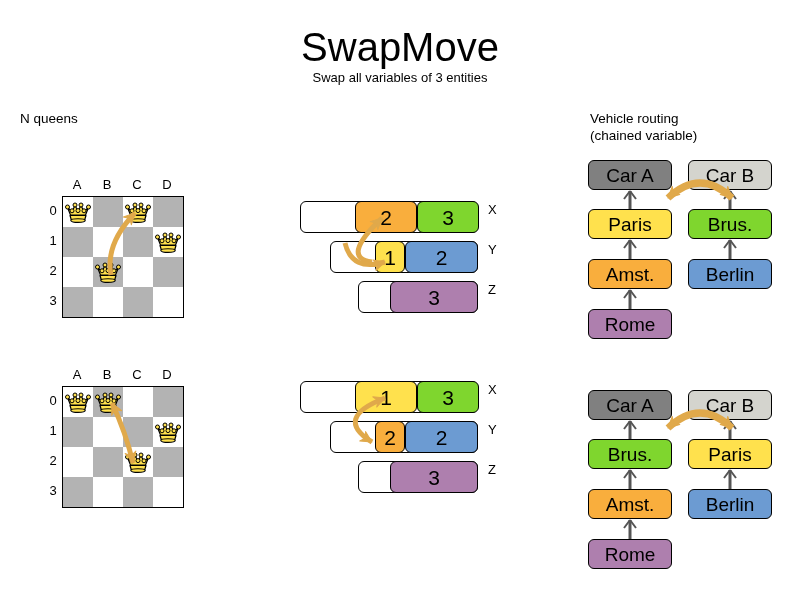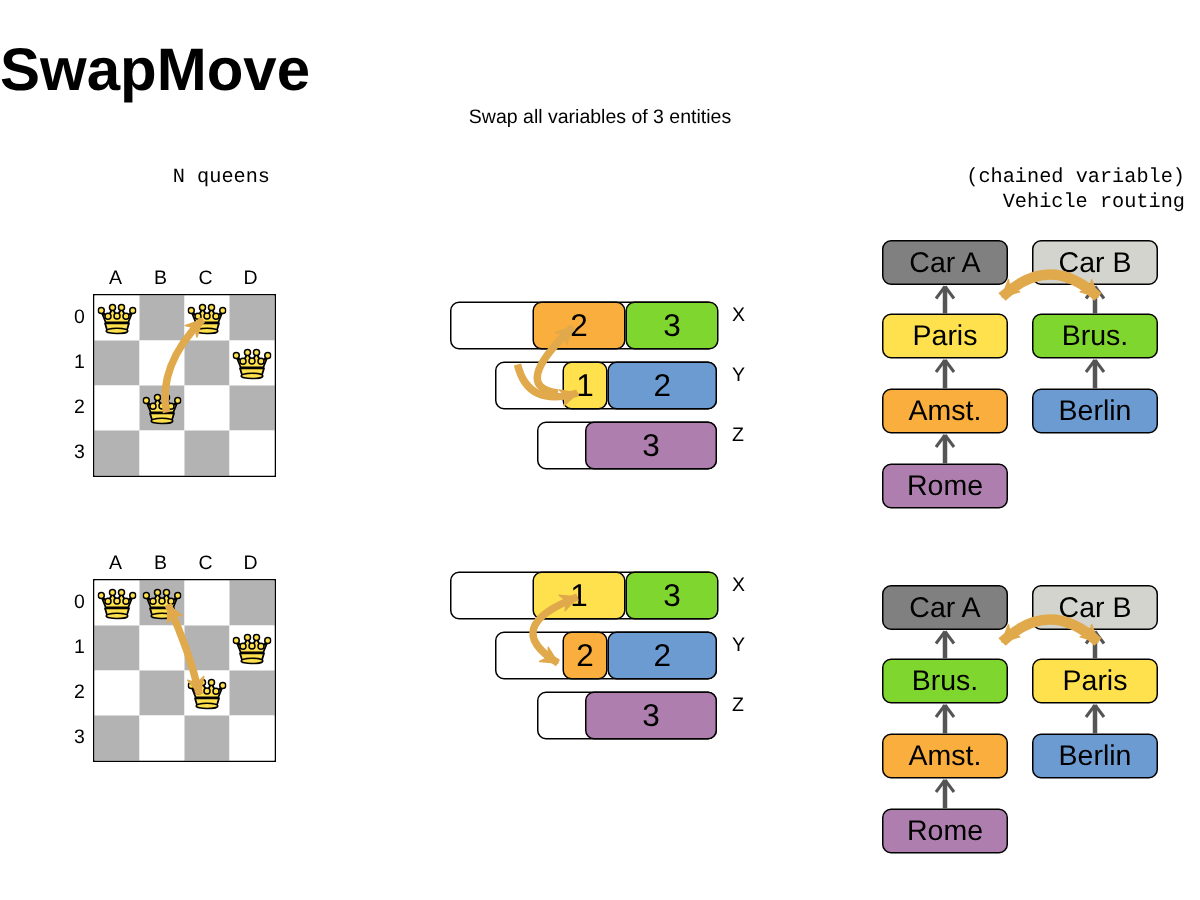--- a/index.html
+++ b/index.html
@@ -15,38 +15,38 @@
     overflow: hidden;
     position: relative;
   }
   .page { position: relative; width: 800px; height: 600px; }
 
   
   .title {
     position: absolute;
     left: 0; top: 24px;
     width: 800px;
+    text-align: center;
     font-size: 40px;
     line-height: 46px;
-    font-weight: bold;
+    font-weight: normal;
   }
   .subtitle {
     position: absolute;
     left: 0; top: 70px;
     width: 800px;
     text-align: center;
     font-size: 13px;
     line-height: 16px;
   }
   .col-head {
     position: absolute;
-    text-align: right;
+    text-align: left;
     font-size: 13.5px;
     line-height: 17px;
-    font-family: Liberation Mono, monospace;
   }
   #head-nqueens { left: 20px; top: 110px; width: 160px; }
   #head-cloud   { left: 300px; top: 110px; width: 200px; }
   #head-vrp     { left: 590px; top: 110px; width: 200px; }
 
   
   .board-wrap { position: absolute; }
   .board-cols {
     position: absolute;
     left: 44px; top: -20px;
@@ -154,22 +154,22 @@
 </head>
 <body>
 
 <div class="page">
 
   <div class="title">SwapMove</div>
   <div class="subtitle">Swap all variables of 3 entities</div>
 
   <div class="col-head" id="head-nqueens">N queens</div>
   <div class="col-head" id="head-vrp">
+    <div>Vehicle routing</div>
     <div>(chained variable)</div>
-    <div>Vehicle routing</div>
   </div>
 
   <div class="board-wrap" id="board-before" style="left:18px; top:196px;">
     <div class="board-cols">
         <span style="left: 0px;">A</span>
         <span style="left: 30px;">B</span>
         <span style="left: 60px;">C</span>
         <span style="left: 90px;">D</span>
       </div>
     <div class="board-rows">

